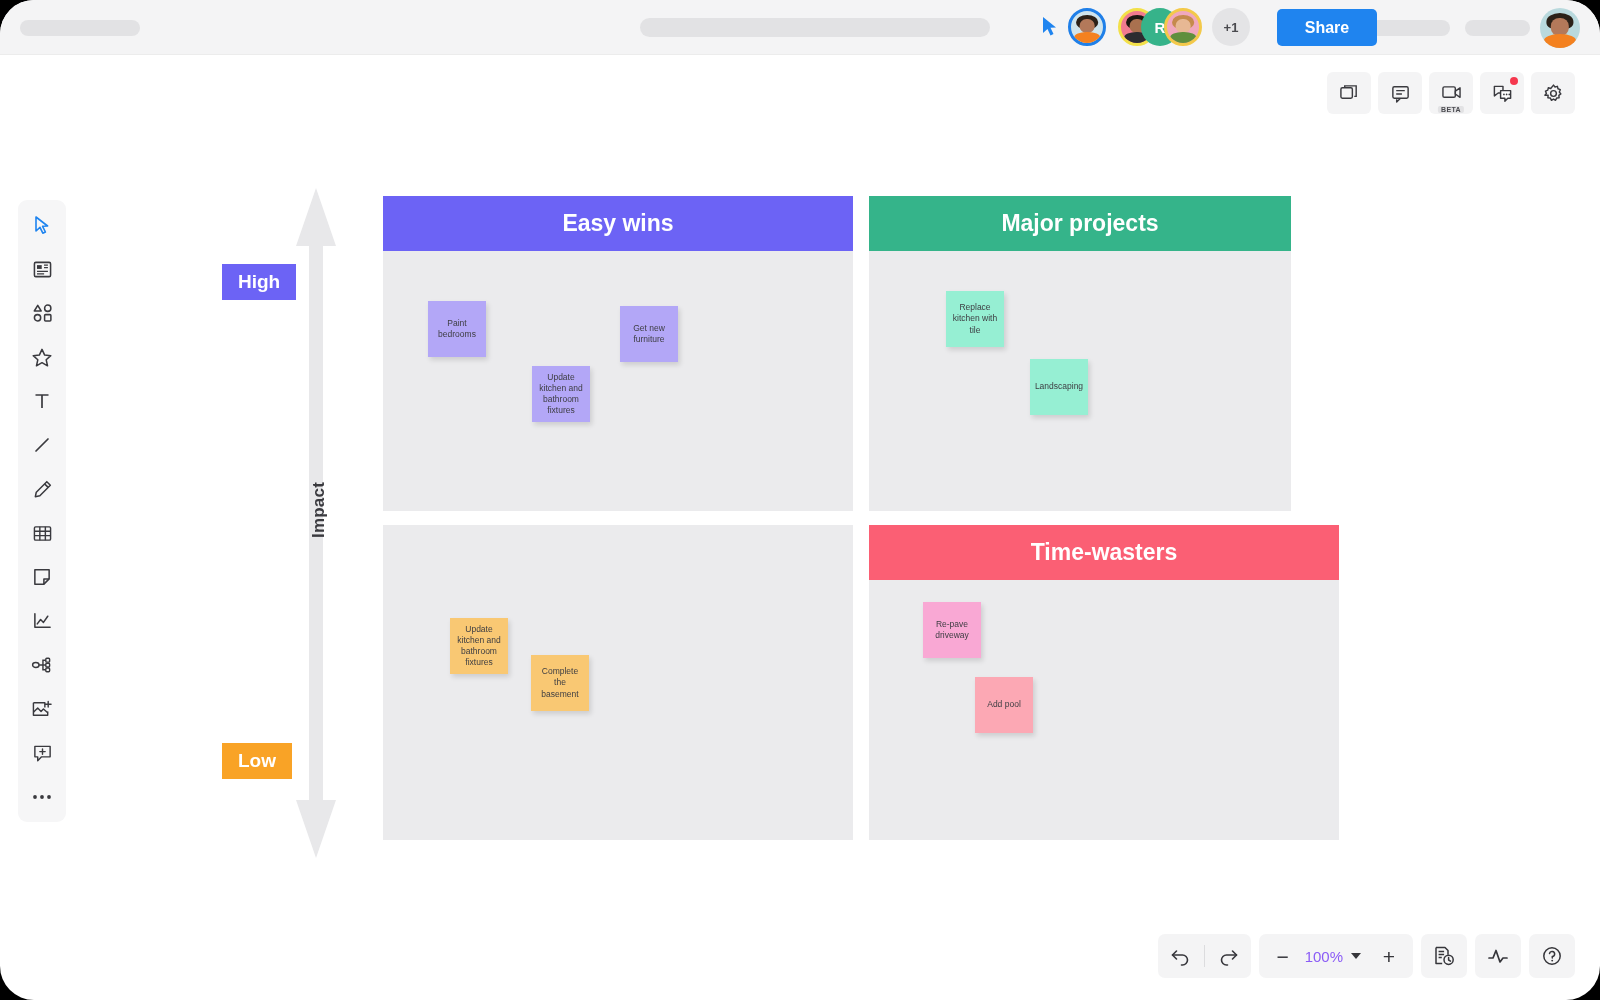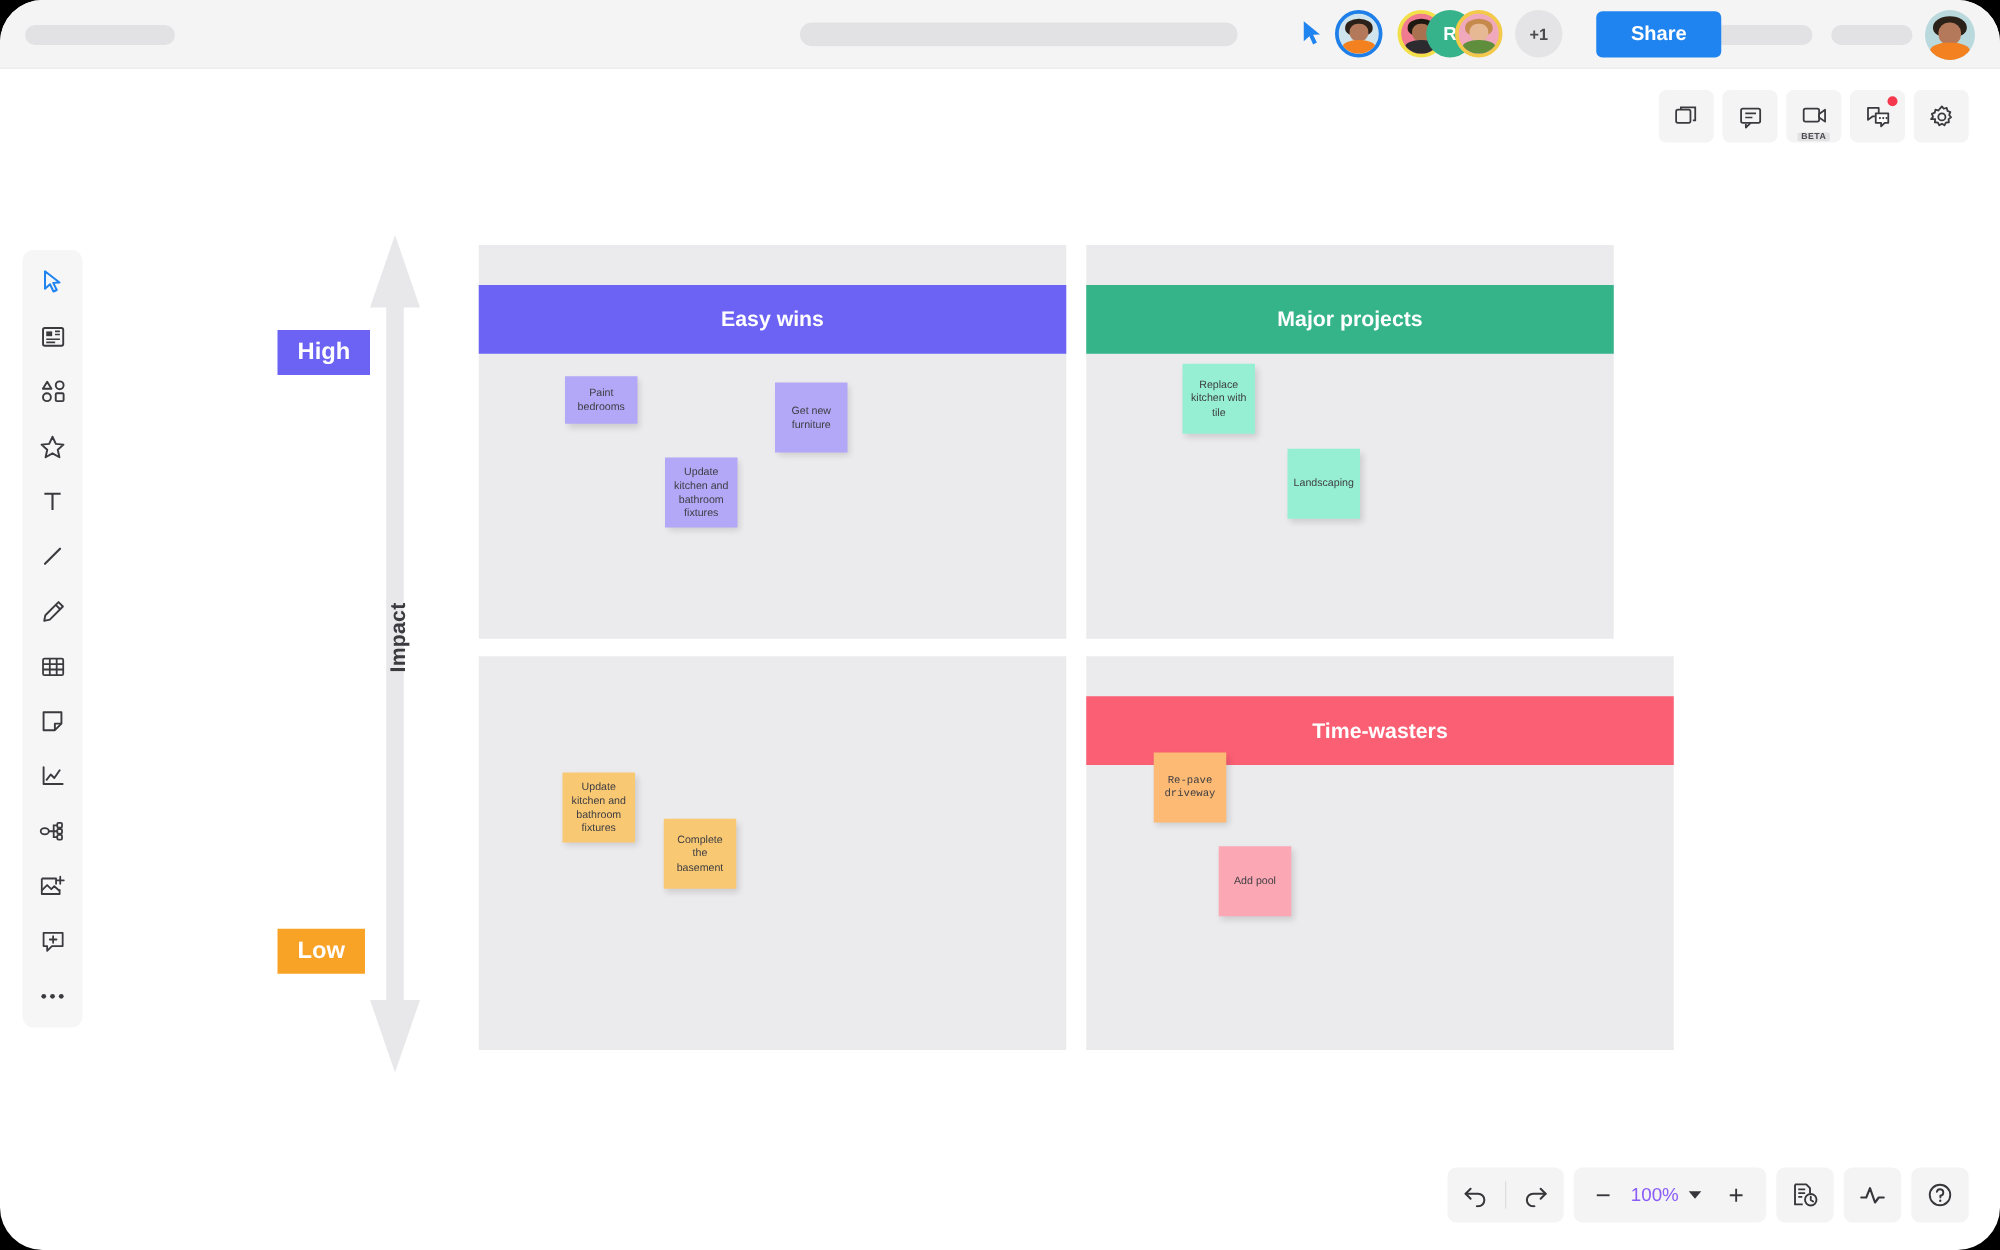--- a/index.html
+++ b/index.html
@@ -203,23 +203,22 @@
   }
   .quad-head {
     position: absolute;
     left: 0; top: 0;
     width: 100%;
     height: 55px;
     display: flex;
     align-items: center;
     justify-content: center;
     color: #ffffff;
-    font-size: 17px;
-    font-weight: bold;
-    margin-top: 32px;
+    font-size: 23px;
+    font-weight: bold;
   }
   .sticky {
     position: absolute;
     box-sizing: border-box;
     display: flex;
     align-items: center;
     justify-content: center;
     text-align: center;
     color: #3d3d42;
     font-size: 8.5px;
@@ -485,39 +484,39 @@
       <path d="M20 0 L40 58 H27 V612 H40 L20 670 L0 612 H13 V58 H0 Z" fill="#e8e8ea"></path>
     </svg>
   </div>
   <div class="axis-label" style="left:289px; top:500px; width:60px; text-align:center;">Impact</div>
 
   <div class="tag" style="left:222px; top:264px; background:#6C63F5;">High</div>
   <div class="tag" style="left:222px; top:743px; background:#F9A326;">Low</div>
 
   <div class="quad" style="left:383px; top:196px; width:470px; height:315px;">
     <div class="quad-head" style="background:#6C63F5;">Easy wins</div>
-    <div class="sticky" style="left:69px; top:105px; width:58px; height:38px; background:#B3A7F7;">Paint bedrooms</div>
+    <div class="sticky" style="left:45px; top:105px; width:58px; height:56px; background:#B3A7F7;">Paint bedrooms</div>
     <div class="sticky" style="left:149px; top:170px; width:58px; height:56px; background:#B3A7F7;">Update kitchen and bathroom fixtures</div>
     <div class="sticky" style="left:237px; top:110px; width:58px; height:56px; background:#B3A7F7;">Get new furniture</div>
   </div>
 
   <div class="quad" style="left:869px; top:196px; width:422px; height:315px;">
     <div class="quad-head" style="background:#35B48A;">Major projects</div>
     <div class="sticky" style="left:77px; top:95px; width:58px; height:56px; background:#96EFD3;">Replace kitchen with tile</div>
     <div class="sticky" style="left:161px; top:163px; width:58px; height:56px; background:#96EFD3;">Landscaping</div>
   </div>
 
   <div class="quad" style="left:383px; top:525px; width:470px; height:315px;">
     <div class="sticky" style="left:67px; top:93px; width:58px; height:56px; background:#F9C873;">Update kitchen and bathroom fixtures</div>
     <div class="sticky" style="left:148px; top:130px; width:58px; height:56px; background:#F9C873;">Complete the basement</div>
   </div>
 
   <div class="quad" style="left:869px; top:525px; width:470px; height:315px;">
     <div class="quad-head" style="background:#FB5F74;">Time-wasters</div>
-    <div class="sticky" style="left:54px; top:77px; width:58px; height:56px; background:#fdba74;font-family:Liberation Mono, monospace;">Re-pave driveway</div>
+    <div class="sticky" style="left:54px; top:77px; width:58px; height:56px; background:#f9a8d4;">Re-pave driveway</div>
     <div class="sticky" style="left:106px; top:152px; width:58px; height:56px; background:#FCA8B4;">Add pool</div>
   </div>
 
   <div class="bottom-bar">
     <div class="bb-group">
       <div class="bb-btn">
         <svg width="22" height="20" viewBox="0 0 22 20" fill="none" stroke="#36363b" stroke-width="1.6" stroke-linecap="round" stroke-linejoin="round">
           <path d="M6.5 5 L2.5 9 l4 4"></path>
           <path d="M2.5 9 h10 a5 5 0 0 1 0 10 h-1"></path>
         </svg>

